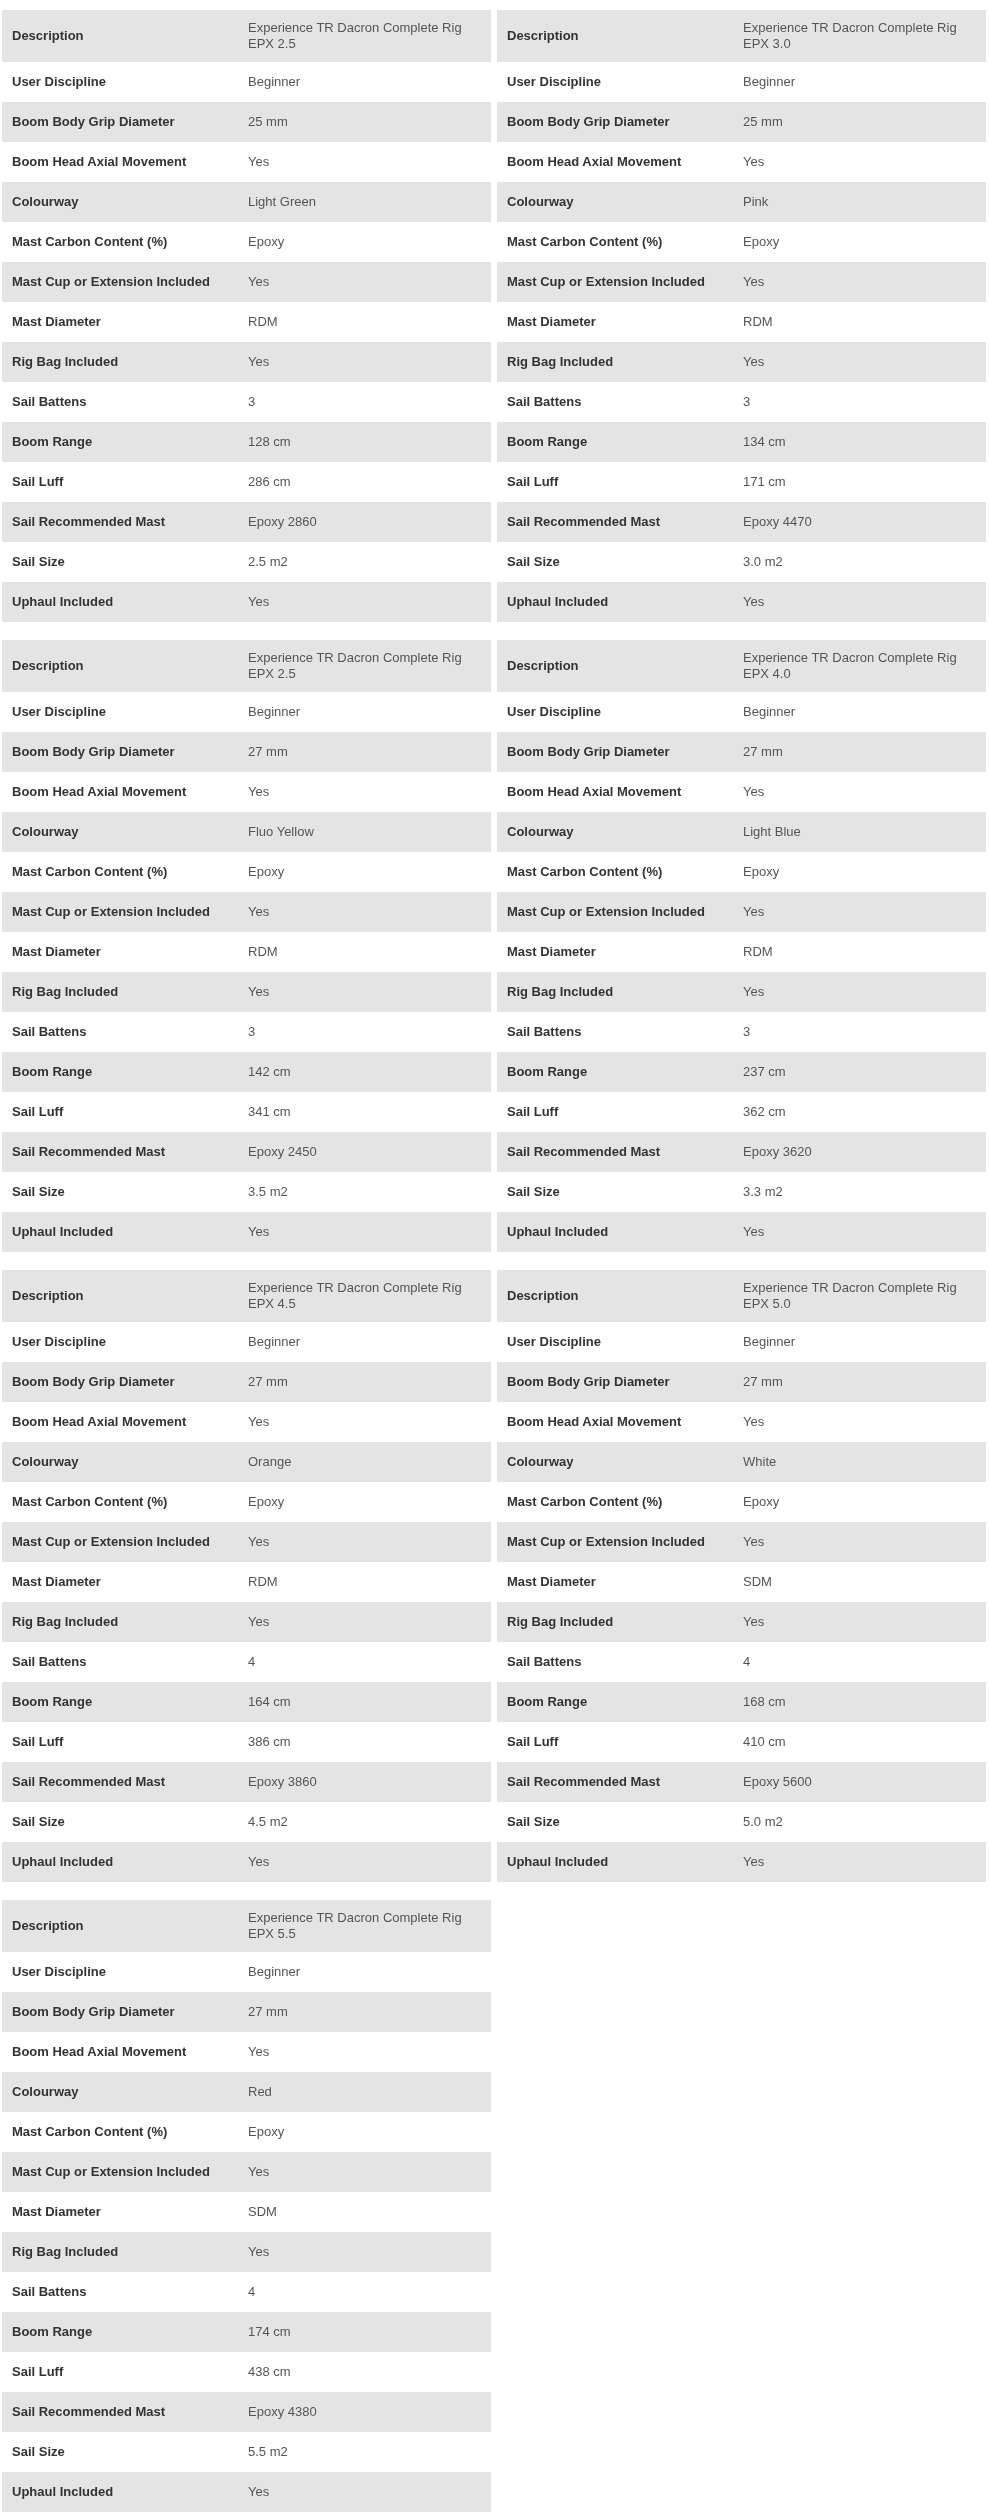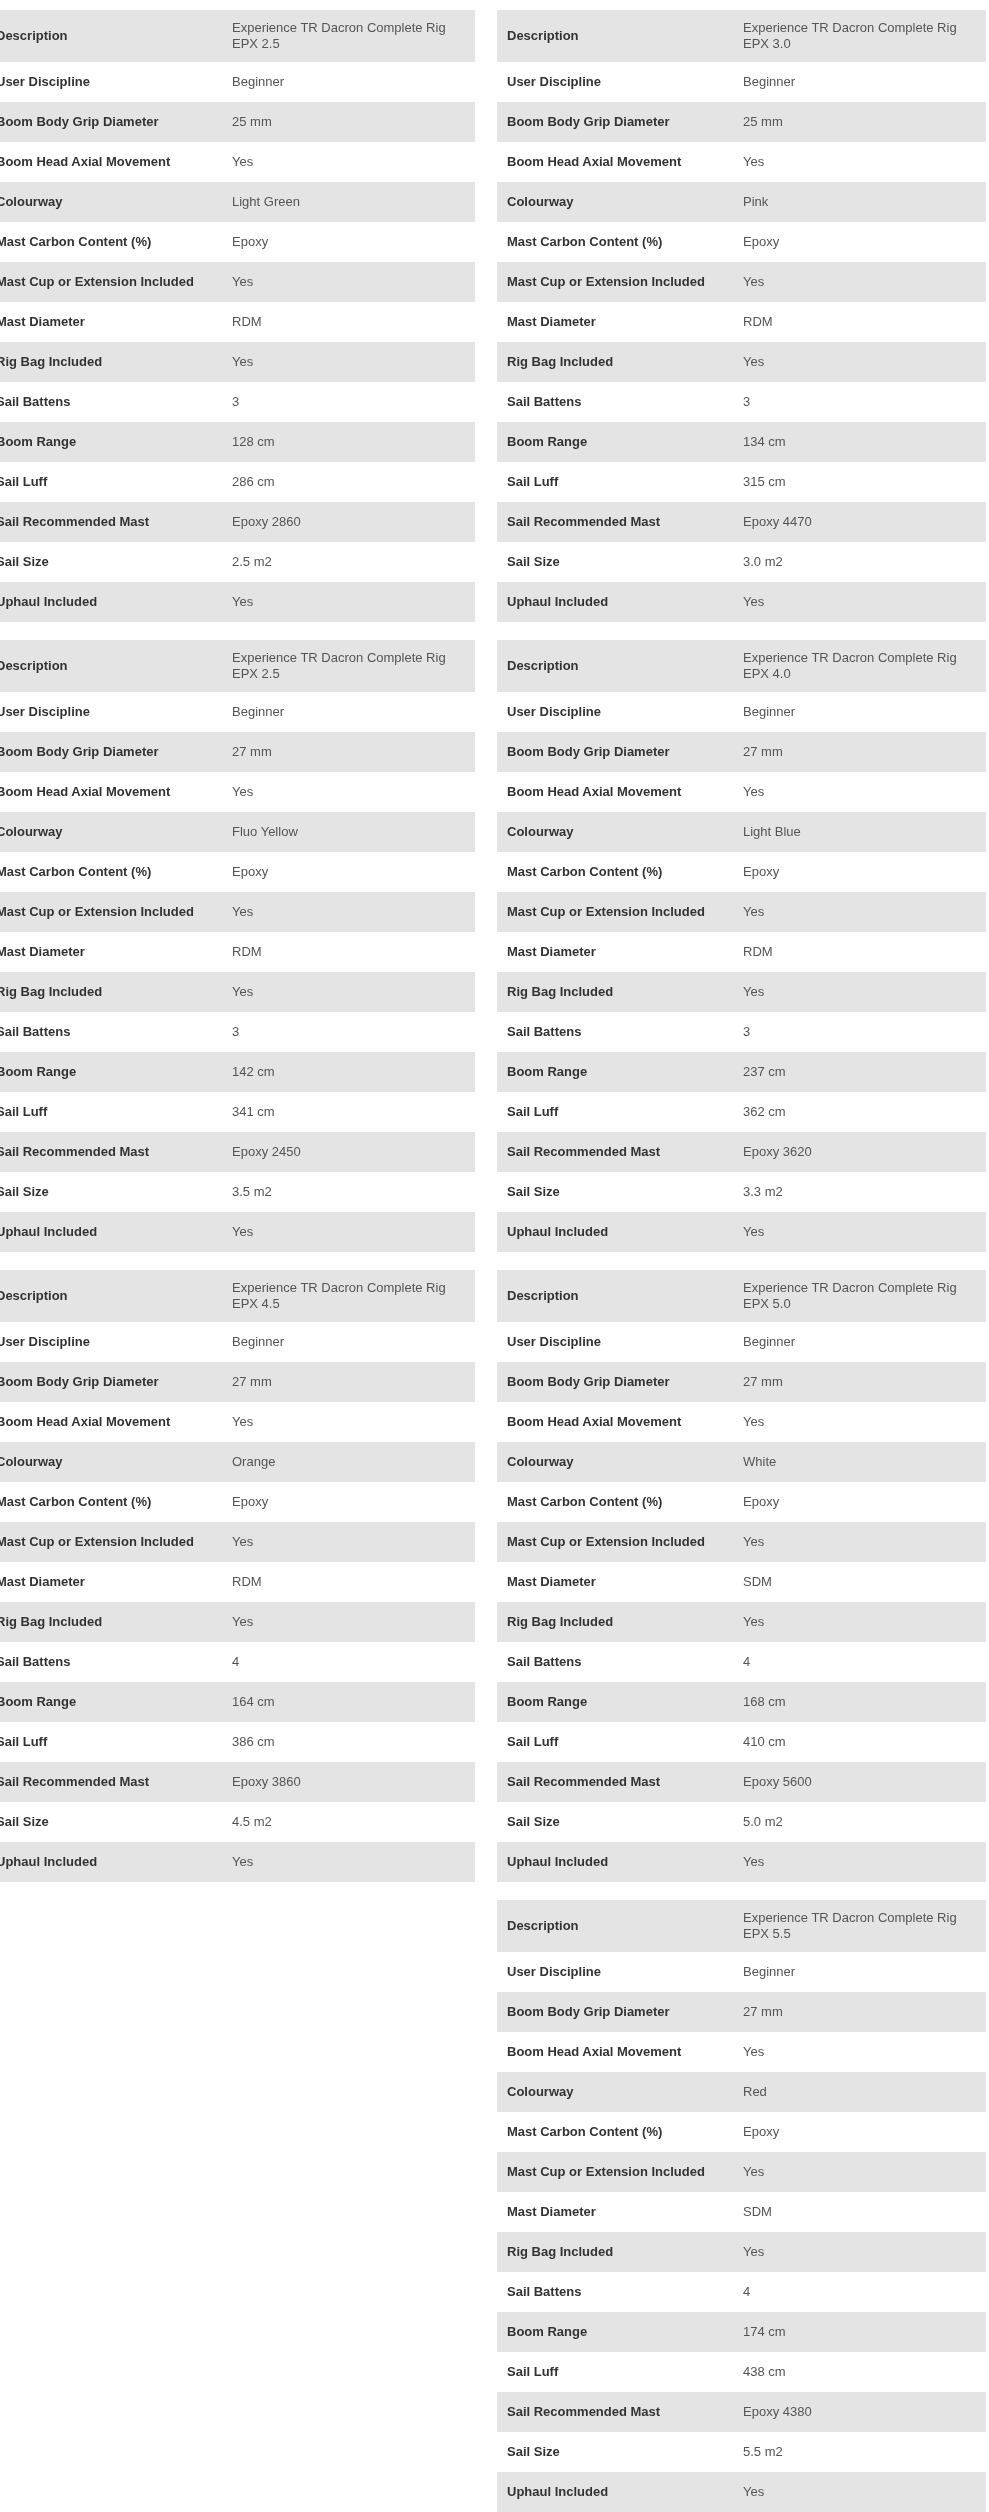--- a/index.html
+++ b/index.html
@@ -10,23 +10,22 @@
   body {
     width: 989px;
     height: 2512px;
     box-sizing: border-box;
     padding: 10px 3px 0 2px;
     overflow: hidden;
     font-family: "Liberation Sans", sans-serif;
   }
   .band {
     display: flex;
-    gap: 22px;
+    gap: 6px;
     margin-bottom: 18px;
-    justify-content: flex-end;
   }
   .spec-table {
     flex: 0 0 489px;
     width: 489px;
   }
   .spec-row {
     display: flex;
     align-items: center;
     height: 40px;
     background: var(--row-plain, #ffffff);
@@ -164,21 +163,21 @@
         <div class="spec-row">
           <div class="spec-label">Sail Battens</div>
           <div class="spec-value">3</div>
         </div>
         <div class="spec-row shaded">
           <div class="spec-label">Boom Range</div>
           <div class="spec-value">134 cm</div>
         </div>
         <div class="spec-row">
           <div class="spec-label">Sail Luff</div>
-          <div class="spec-value">315 cm</div>
+          <div class="spec-value">171 cm</div>
         </div>
         <div class="spec-row shaded">
           <div class="spec-label">Sail Recommended Mast</div>
           <div class="spec-value">Epoxy 4470</div>
         </div>
         <div class="spec-row">
           <div class="spec-label">Sail Size</div>
           <div class="spec-value">3.0 m2</div>
         </div>
         <div class="spec-row shaded">

